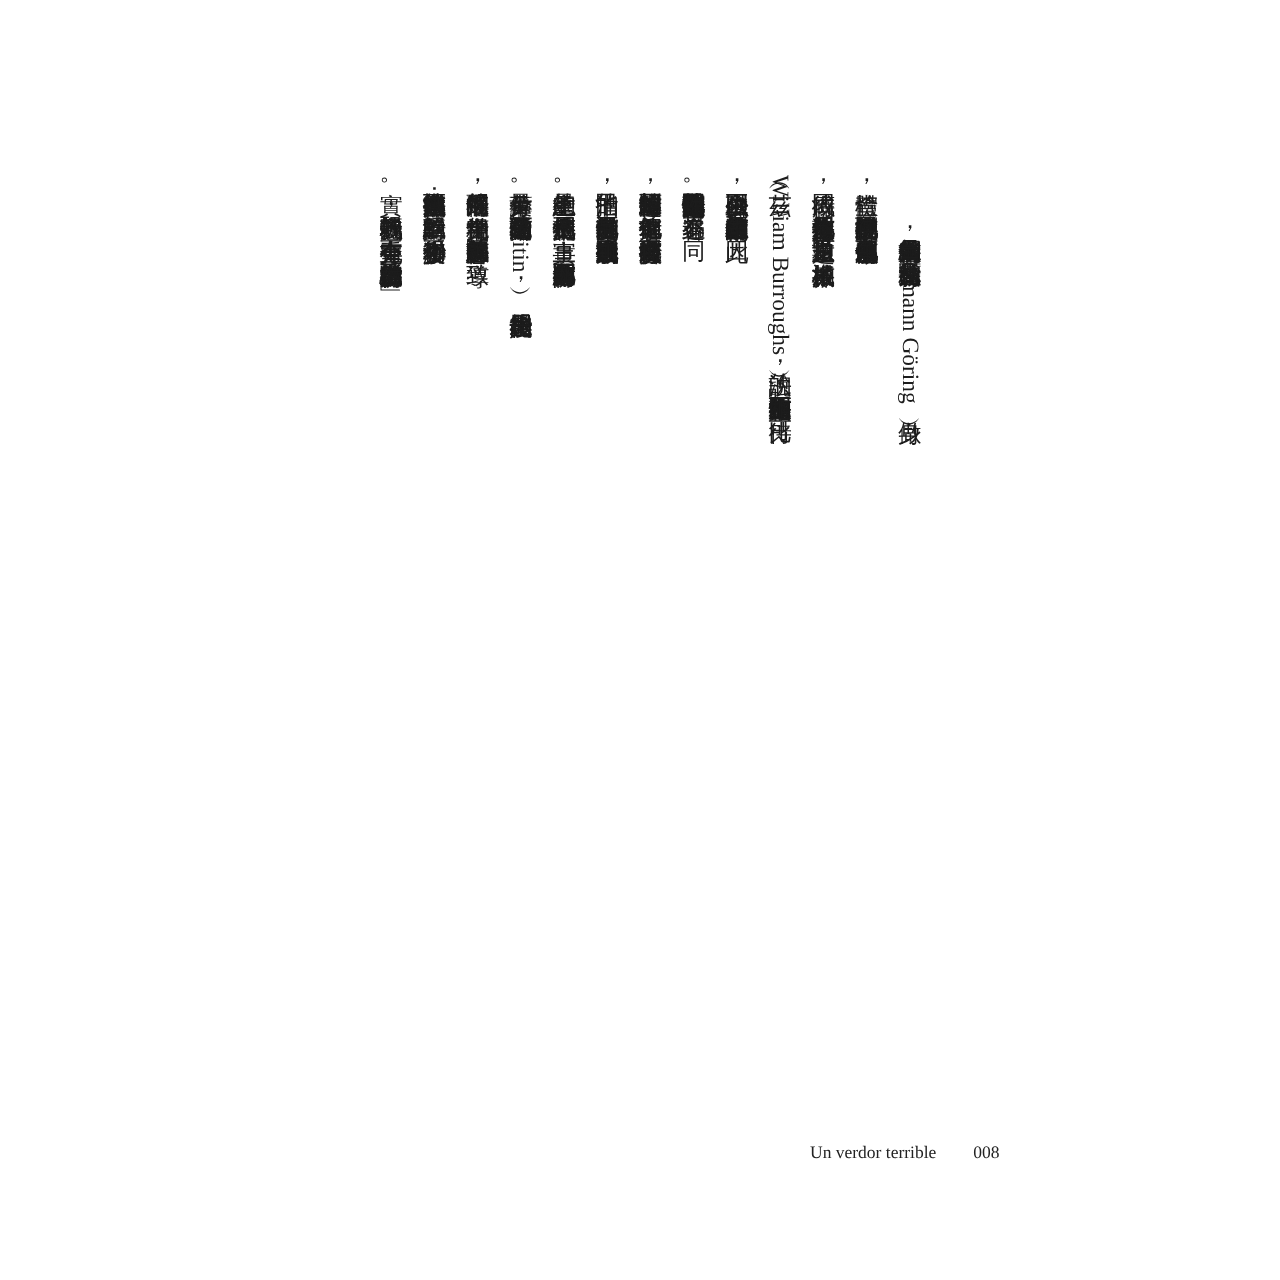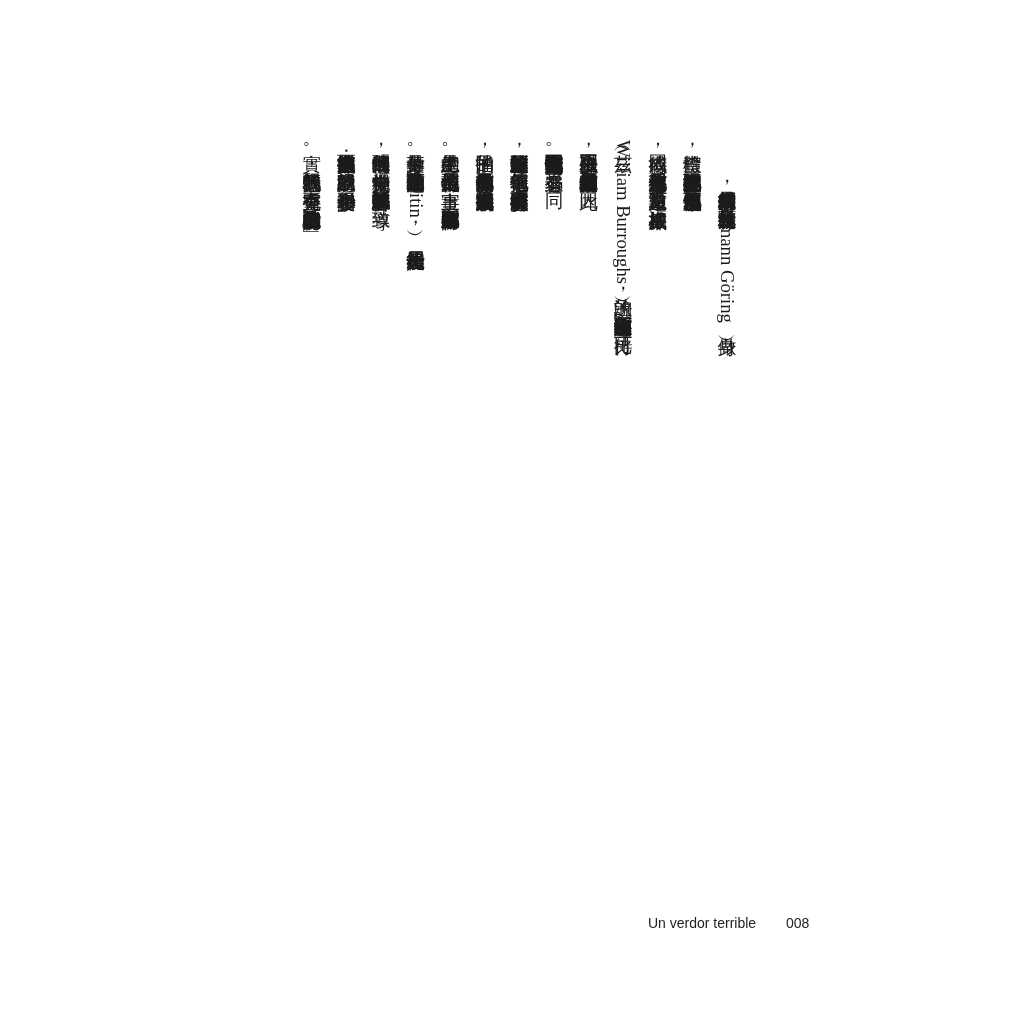--- a/index.html
+++ b/index.html
@@ -36,21 +36,21 @@
   }
   .text-block p.indent {
     text-indent: 2em;
   }
   .footer {
     position: absolute;
     top: 915px;
     left: 648px;
     font-size: 14px;
     color: #222222;
-    font-family: Liberation Sans, sans-serif;
+    font-family: Liberation Serif, serif;
     white-space: nowrap;
   }
   .footer .page-number {
     margin-left: 26px;
   }
 </style>
 </head>
 <body>
 
 <div class="page">

